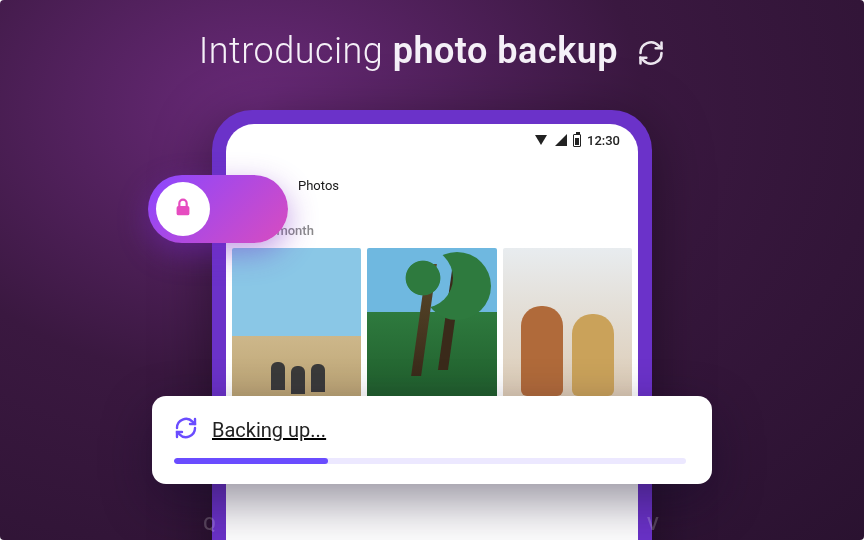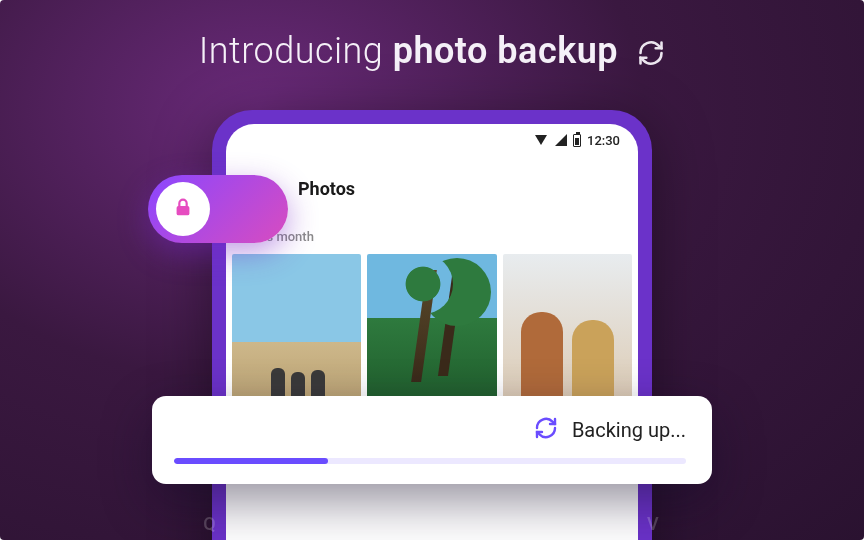--- a/index.html
+++ b/index.html
@@ -94,22 +94,22 @@
     position:absolute;
     bottom:1px; left:1px; right:1px;
     height:60%;
     background:#222;
   }
 
   .app-header {
     padding: 22px 22px 6px 72px;
   }
   .app-header .title {
-    font-size: 18px;
-    font-weight: 700;
+    font-size: 13px;
+    font-weight: 400;
     color: #1a1a1a;
   }
   .section-label {
     padding: 24px 22px 10px 22px;
     font-size: 13px;
     color: #8a8a8a;
     font-weight: 500;
   }
 
   .grid {
@@ -214,21 +214,22 @@
     width: 560px;
     background: #fff;
     border-radius: 14px;
     box-shadow: 0 18px 50px rgba(20,10,40,0.45);
     padding: 20px 26px 20px 22px;
     z-index: 5;
   }
   .backup-row {
     display: flex;
     align-items: center;
-    justify-content: flex-end;
+    justify-content: space-between;
+    text-decoration: underline;
   }
   .backup-left {
     display: flex;
     align-items: center;
     gap: 14px;
   }
   .backup-left .spin svg { width: 24px; height: 24px; }
   .backup-status {
     font-size: 20px;
     color: #222;

